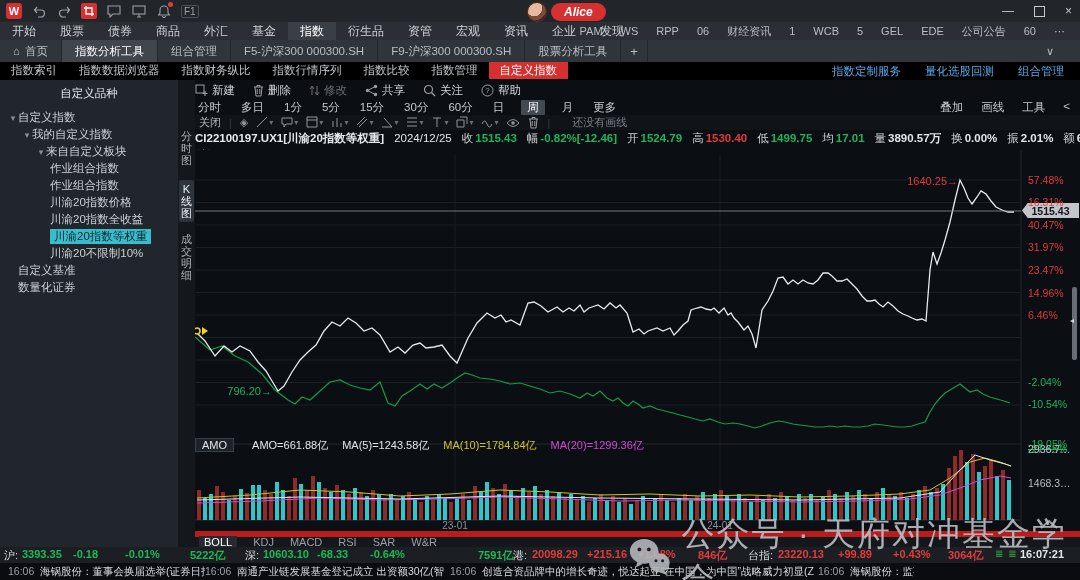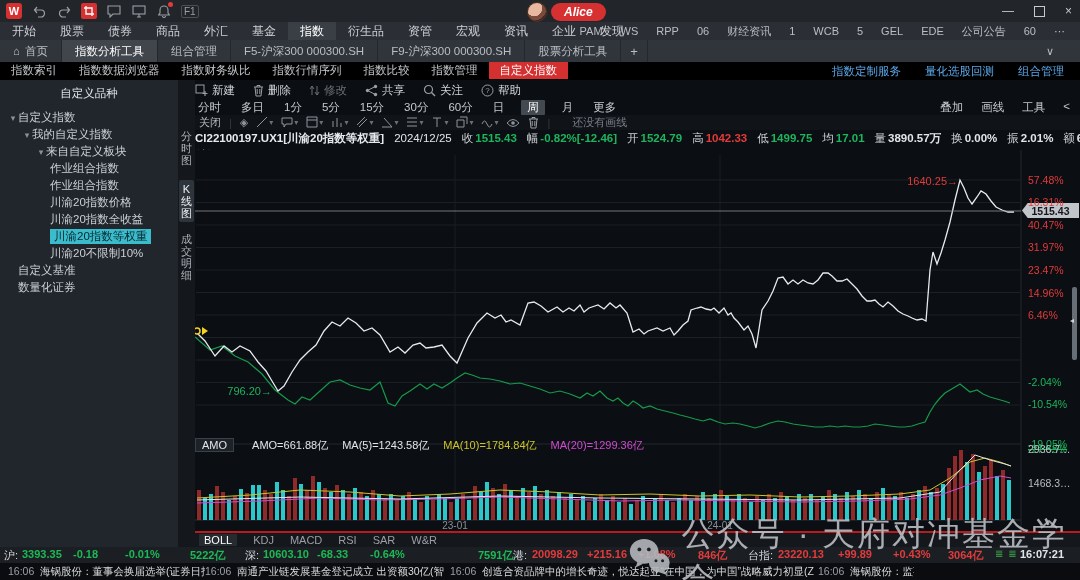--- a/index.html
+++ b/index.html
@@ -80,21 +80,21 @@
   .ytick.pos{color:#e23b3b;} .ytick.neg{color:#1db45e;margin-top:44px;} .ytick.vol{color:#b8bdc2;}
   #price-tag{position:absolute;left:0;top:53px;width:57px;height:15px;background:#c2c6ca;color:#14171b;
              font-size:10.5px;font-weight:bold;display:flex;align-items:center;justify-content:center;
              clip-path:polygon(0 50%,10% 0,100% 0,100% 100%,10% 100%);}
   #scrollthumb{left:1072px;top:287px;width:5px;height:73px;background:#686e75;border-radius:2px;}
   #thumb-arrow{left:1070px;top:316px;color:#d0d4d8;font-size:8px;}
   #chevup{left:1038px;top:516px;}
   
   #amo-row{left:195px;top:426px;height:14px;display:flex;align-items:center;gap:18px;font-size:11px;margin-top:12px;}
   #amo-box{border:1px solid #3a4048;background:#1d2228;color:#e2e5e8;padding:0 6px;line-height:12px;}
-  #ind-row{left:195px;top:531px;width:885px;height:16px;background:#14171c;border-top:2px solid #b91c1c;
+  #ind-row{left:195px;top:531px;width:885px;height:16px;background:#14171c;border-top:6px solid #b91c1c;
            display:flex;align-items:center;gap:16px;font-size:11px;color:#9aa0a6;padding-left:4px;box-sizing:border-box;}
   .ind-tab.active{color:#fff;background:#262b31;padding:0 5px;}
   
   #statusbar{left:0;top:547px;width:1080px;height:16px;background:#1b1f24;font-size:11px;}
   .st{position:absolute;top:1px;white-space:nowrap;}
   .st.lbl{color:#d5d9dd;}
   .st.up{color:#e23b3b;font-weight:bold;}
   .st.down{color:#1db954;font-weight:bold;}
   #st-bars{color:#3fae4a;font-size:10px;letter-spacing:1px;}
   #st-time{color:#e2e5e8;font-weight:bold;}
@@ -429,21 +429,21 @@
     <span id="no-draw">还没有画线</span>
   </div>
 
 <div id="chartheader" class="abs">
   <span id="hdr-symbol">CI22100197.UX1[川渝20指数等权重]</span>
   <span id="hdr-date">2024/12/25</span>
   <span id="hdr-fields" style="display:flex;gap:10px;">
       <span><span class="hf-label">收</span><span style="color: rgb(29, 180, 94); font-weight: bold;">1515.43</span></span>
       <span><span class="hf-label">幅</span><span style="color: rgb(29, 180, 94); font-weight: bold;">-0.82%[-12.46]</span></span>
       <span><span class="hf-label">开</span><span style="color: rgb(29, 180, 94); font-weight: bold;">1524.79</span></span>
-      <span><span class="hf-label">高</span><span style="color: rgb(226, 59, 59); font-weight: bold;">1042.33</span></span>
+      <span><span class="hf-label">高</span><span style="color: rgb(226, 59, 59); font-weight: bold;">1530.40</span></span>
       <span><span class="hf-label">低</span><span style="color: rgb(29, 180, 94); font-weight: bold;">1499.75</span></span>
       <span><span class="hf-label">均</span><span style="color: rgb(29, 180, 94); font-weight: bold;">17.01</span></span>
       <span><span class="hf-label">量</span><span style="color: rgb(226, 229, 232); font-weight: bold;">3890.57万</span></span>
       <span><span class="hf-label">换</span><span style="color: rgb(226, 229, 232); font-weight: bold;">0.00%</span></span>
       <span><span class="hf-label">振</span><span style="color: rgb(226, 229, 232); font-weight: bold;">2.01%</span></span>
       <span><span class="hf-label">额</span><span style="color: rgb(226, 229, 232); font-weight: bold;">661.88亿</span></span>
     </span>
 </div>
 <div id="benchmark" class="abs">沪深300=3985.63</div>
 

